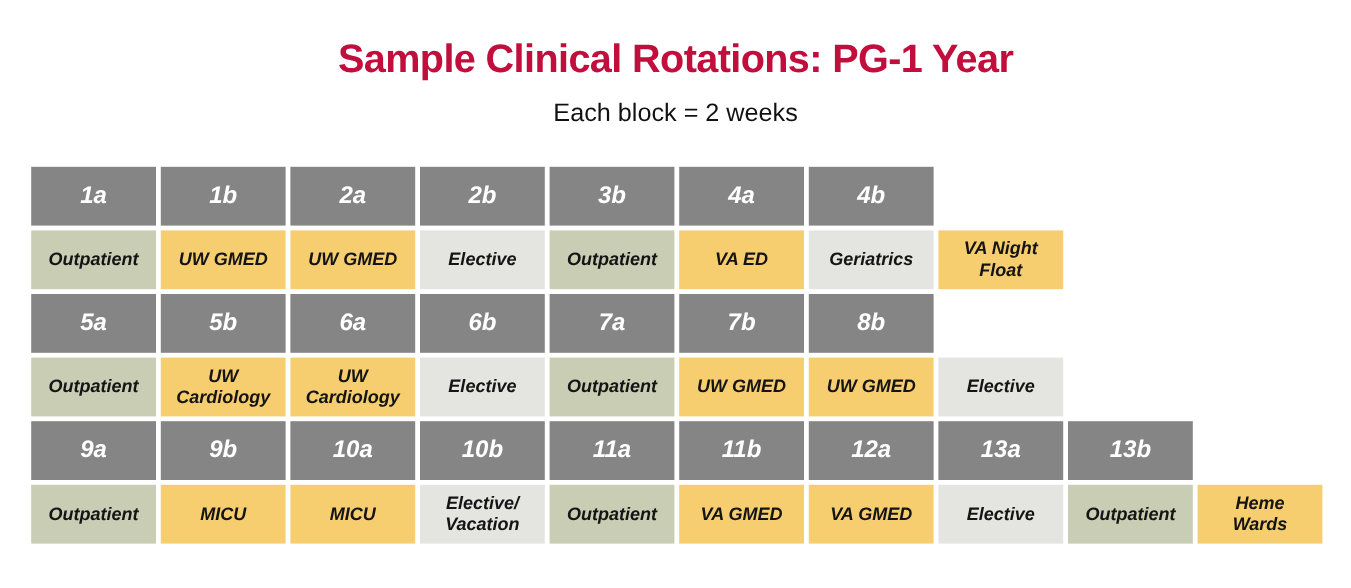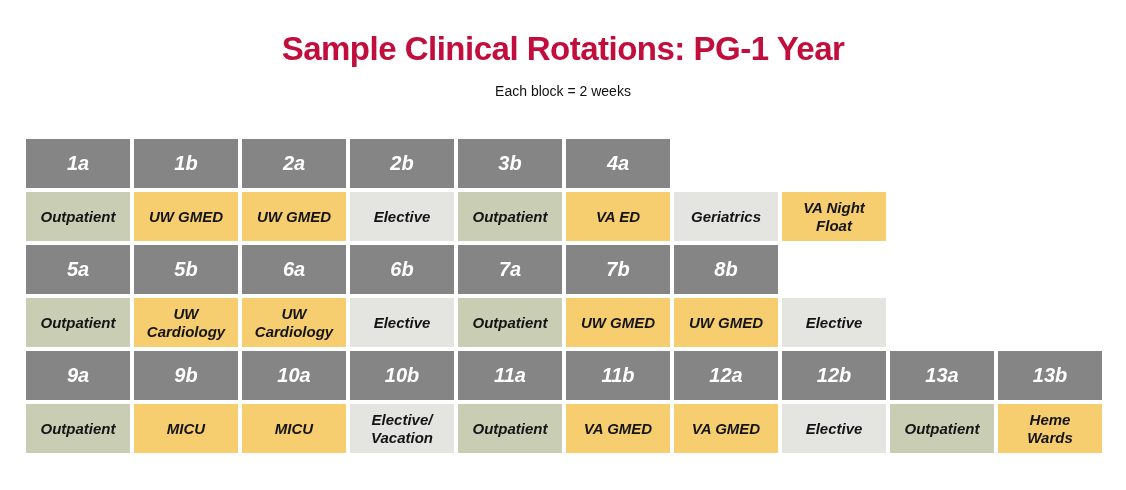--- a/index.html
+++ b/index.html
@@ -19,21 +19,21 @@
     text-align: center;
     font-size: 33px;
     font-weight: 700;
     letter-spacing: -0.5px;
     color: var(--title-red, #C10E3C);
   }
 
   .page-subtitle {
     margin-top: 15px;
     text-align: center;
-    font-size: 14px;
+    font-size: 21px;
     font-weight: 400;
     color: #111111;
   }
 
   .grid {
     position: absolute;
     left: 26px;
     top: 139px;
     display: flex;
     flex-direction: column;
@@ -81,20 +81,21 @@
   <h1 class="page-title">Sample Clinical Rotations: PG-1 Year</h1>
   <div class="page-subtitle">Each block = 2 weeks</div>
   <div class="grid" id="grid">
       <div class="row">
         <div class="cell header">1a</div>
         <div class="cell header">1b</div>
         <div class="cell header">2a</div>
         <div class="cell header">2b</div>
         <div class="cell header">3b</div>
         <div class="cell header">4a</div>
+        <div class="cell header">4b</div>
       </div>
       <div class="row">
         <div class="cell rotation outpatient">Outpatient</div>
         <div class="cell rotation inpatient">UW GMED</div>
         <div class="cell rotation inpatient">UW GMED</div>
         <div class="cell rotation elective">Elective</div>
         <div class="cell rotation outpatient">Outpatient</div>
         <div class="cell rotation inpatient">VA ED</div>
         <div class="cell rotation elective">Geriatrics</div>
         <div class="cell rotation inpatient">VA Night Float</div>
@@ -119,21 +120,20 @@
         <div class="cell rotation elective">Elective</div>
       </div>
       <div class="row">
         <div class="cell header">9a</div>
         <div class="cell header">9b</div>
         <div class="cell header">10a</div>
         <div class="cell header">10b</div>
         <div class="cell header">11a</div>
         <div class="cell header">11b</div>
         <div class="cell header">12a</div>
-        <div class="cell header">12b</div>
         <div class="cell header">13a</div>
         <div class="cell header">13b</div>
       </div>
       <div class="row">
         <div class="cell rotation outpatient">Outpatient</div>
         <div class="cell rotation inpatient">MICU</div>
         <div class="cell rotation inpatient">MICU</div>
         <div class="cell rotation elective">Elective/​Vacation</div>
         <div class="cell rotation outpatient">Outpatient</div>
         <div class="cell rotation inpatient">VA GMED</div>

